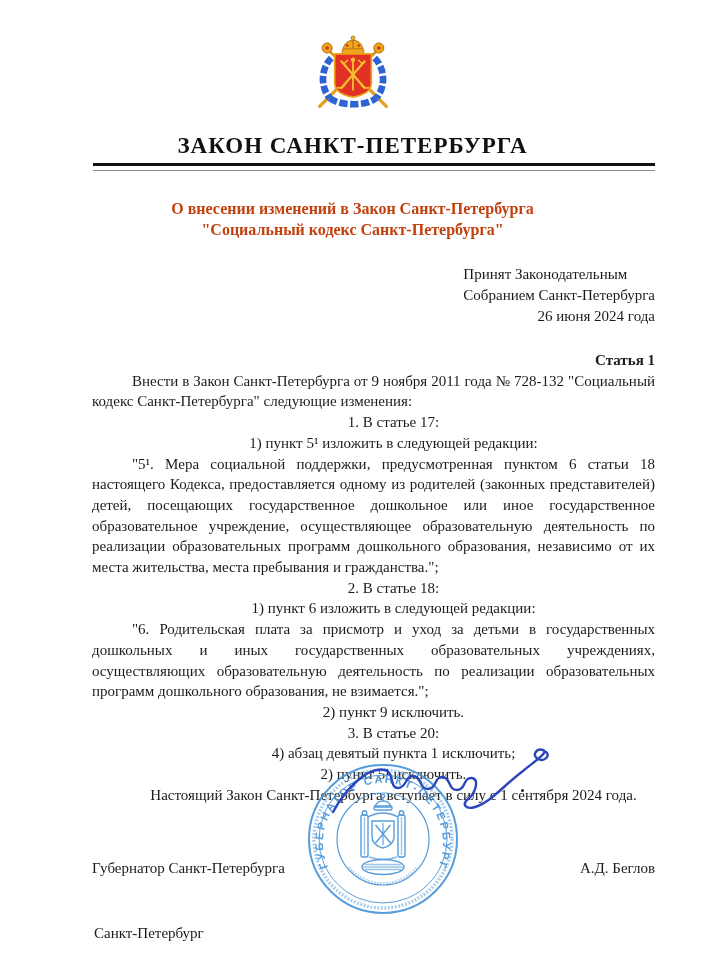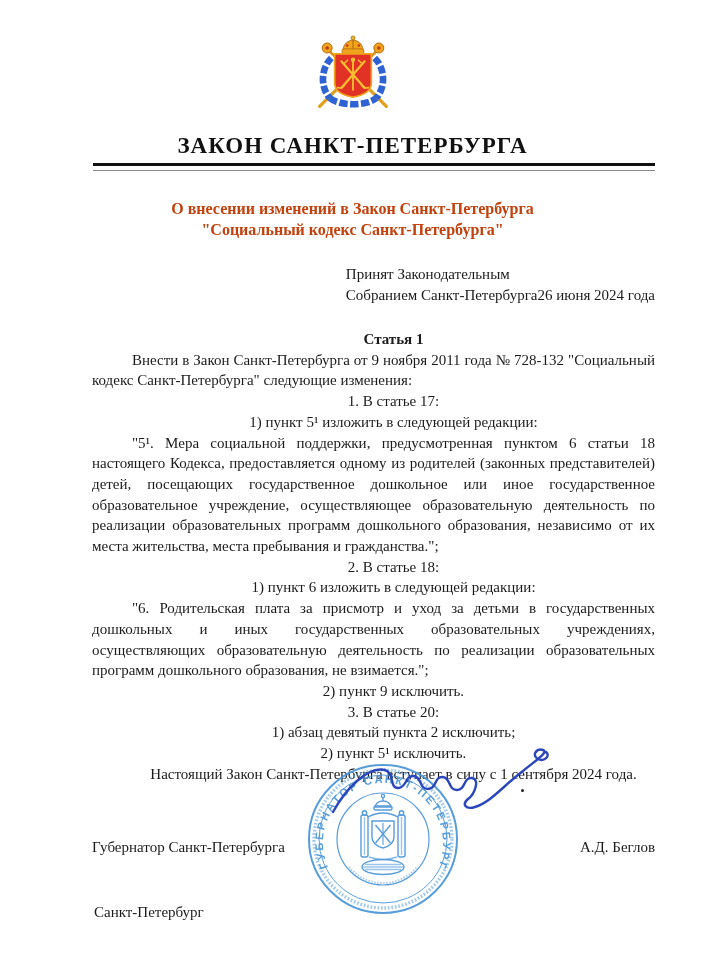--- a/index.html
+++ b/index.html
@@ -16,28 +16,28 @@
   }
   .rules{margin-left:93px;margin-right:50px;}
   .rule-thick{height:3px;background:#111;margin-top:4px;}
   .rule-thin{height:1px;background:#8a8a8a;margin-top:4px;}
   .subtitle{
     margin-top:27px;text-align:center;font-weight:bold;font-size:16px;line-height:21px;
     color:#c2410c;
   }
   .adopted{
     margin:24px 50px 0 92px;display:flex;justify-content:flex-end;align-items:flex-end;
-    font-size:15px;line-height:21px;
+    font-size:15px;line-height:21px;flex-direction:column;
   }
   .bodytext{
     margin:23px 50px 0 92px;font-size:15px;line-height:20.7px;
   }
   .p{margin:0;text-indent:40px;text-align:justify;}
   .p.short{text-align:center;}
-  .p.bold{font-weight:bold;text-align:center;}
+  .p.bold{font-weight:bold;text-align:right;}
   .p.gap-top{margin-top:14px;}
   .signrow{
     margin:53px 50px 0 92px;display:flex;justify-content:space-between;
     font-size:15px;line-height:21px;
   }
   .bottomblock{
     margin:44px 50px 0 94px;font-size:15px;line-height:20px;
   }
   .stamp-wrap{position:absolute;left:305px;top:761px;width:156px;height:156px;opacity:.92;}
   .sig-wrap{position:absolute;left:295px;top:742px;width:270px;height:80px;}
@@ -110,21 +110,21 @@
     <p class="p bold">Статья 1</p>
     <p class="p">Внести в Закон Санкт-Петербурга от 9 ноября 2011 года № 728-132 "Социальный кодекс Санкт-Петербурга" следующие изменения:</p>
     <p class="p short">1. В статье 17:</p>
     <p class="p short">1) пункт 5¹ изложить в следующей редакции:</p>
     <p class="p">"5¹. Мера социальной поддержки, предусмотренная пунктом 6 статьи 18 настоящего Кодекса, предоставляется одному из родителей (законных представителей) детей, посещающих государственное дошкольное или иное государственное образовательное учреждение, осуществляющее образовательную деятельность по реализации образовательных программ дошкольного образования, независимо от их места жительства, места пребывания и гражданства.";</p>
     <p class="p short">2. В статье 18:</p>
     <p class="p short">1) пункт 6 изложить в следующей редакции:</p>
     <p class="p">"6. Родительская плата за присмотр и уход за детьми в государственных дошкольных и иных государственных образовательных учреждениях, осуществляющих образовательную деятельность по реализации образовательных программ дошкольного образования, не взимается.";</p>
     <p class="p short">2) пункт 9 исключить.</p>
     <p class="p short">3. В статье 20:</p>
-    <p class="p short">1) абзац девятый пункта 2 исключить;</p>
+    <p class="p short">4) абзац девятый пункта 1 исключить;</p>
     <p class="p short">2) пункт 5¹ исключить.</p>
     <p class="p short">Настоящий Закон Санкт-Петербурга вступает в силу с 1 сентября 2024 года.</p>
   </div>
 
   <div class="signrow">
     <div>Губернатор Санкт-Петербурга</div>
     <div>А.Д. Беглов</div>
   </div>
 
   <div class="bottomblock">

